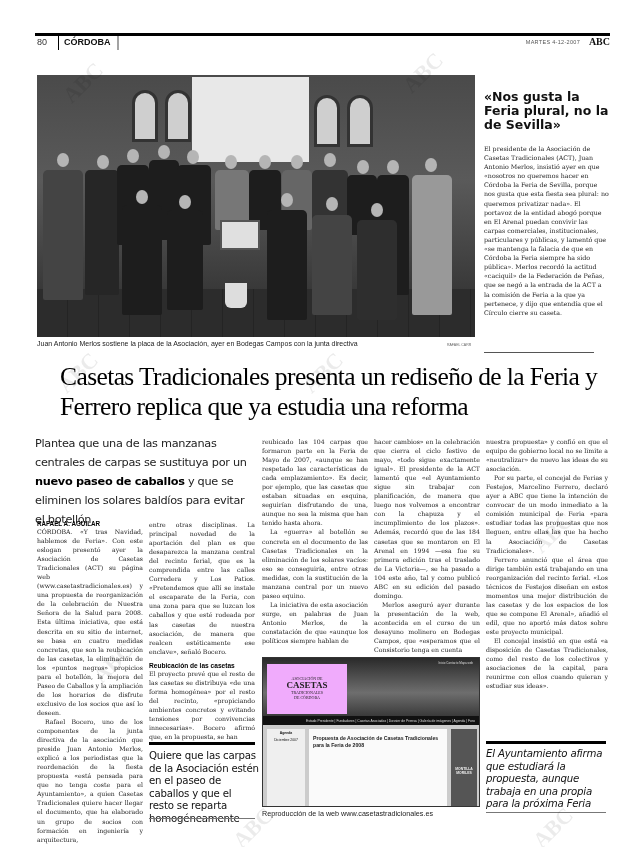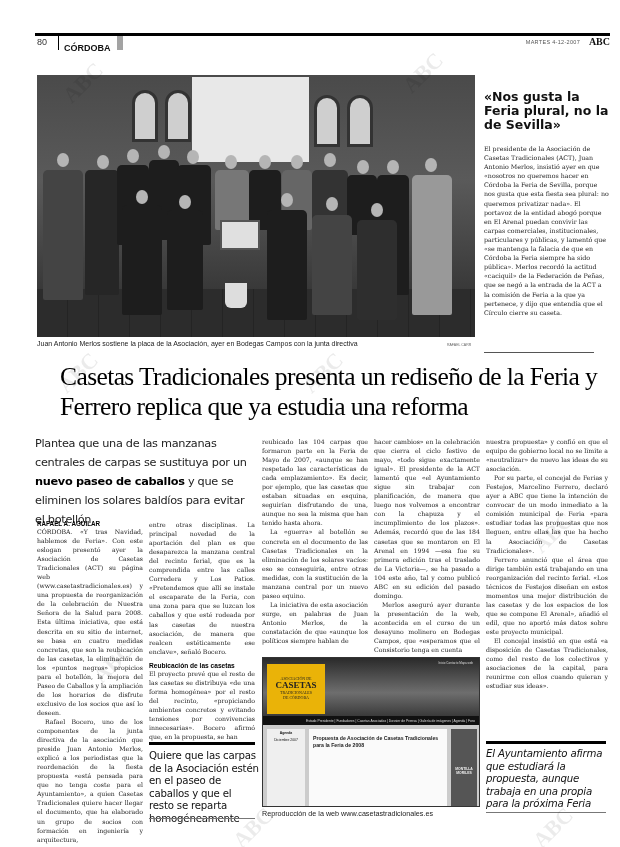--- a/index.html
+++ b/index.html
@@ -1,21 +1,21 @@
 <!DOCTYPE html>
 <html><head>
 <meta charset="utf-8">
 <style>
   * { margin: 0; padding: 0; box-sizing: border-box; }
   html, body { width: 620px; height: 847px; background: #fff; overflow: hidden; }
   body { position: relative; font-family: "DejaVu Serif", serif; color: #111; }
 
   .header { position: absolute; left: 35px; top: 33px; width: 575px; height: 14px; border-top: 3px solid #000; }
   .header .page-num { position: absolute; left: 2px; top: 1px; font: 9px "Liberation Sans", sans-serif; color: #333; }
-  .header .section { position: absolute; left: 23px; top: 0; height: 14px; padding: 7px 6px 0 5px; font: bold 9px "Liberation Sans", sans-serif; border-left: 1px solid #000; border-right: 6px solid #a3a3a3; text-align: right; }
+  .header .section { position: absolute; left: 23px; top: 0; height: 14px; padding: 1px 6px 0 5px; font: bold 9px "Liberation Sans", sans-serif; border-left: 1px solid #000; border-right: 2px solid #a3a3a3; text-align: right; }
   .header .subtitle { position: absolute; left: 170px; top: 1px; font: 9px "DejaVu Sans", sans-serif; color: #222; }
   .header .date { position: absolute; right: 30px; top: 3px; font: 5.5px "Liberation Sans", sans-serif; color: #555; letter-spacing: 0.3px; }
   .header .brand { position: absolute; right: 0; top: 0; font: bold 10px "Liberation Serif", serif; }
 
   .photo { position: absolute; left: 37px; top: 75px; width: 438px; height: 262px; background: #3b3b3b; overflow: hidden; }
   .photo .wall { position: absolute; inset: 0; background: linear-gradient(180deg,#4a4a4a 0%,#5a5a5a 40%,#3e3e3e 75%,#2a2a2a 100%); }
   .photo .screen { position: absolute; left: 155px; top: 2px; width: 117px; height: 85px; background: #e8e8e8; }
   .photo .window { position: absolute; width: 26px; height: 52px; background: #cfcfcf; border: 3px solid #333; border-radius: 13px 13px 0 0; }
   .photo .floor { position: absolute; left: 0; bottom: 0; width: 100%; height: 48px; background: repeating-linear-gradient(90deg,#2c2c2c 0 30px,#242424 30px 31px); }
   .photo .person { position: absolute; border-radius: 5px 5px 2px 2px; background: #1d1d1d; }
@@ -40,21 +40,21 @@
   .col p.first { text-indent: 0; }
   .byline { font: bold 6.3px "Liberation Sans", sans-serif; text-transform: uppercase; display: block; color: #000; }
   .subhead { font: bold 6.6px "Liberation Sans", sans-serif; display: block; margin-top: 6px; color: #000; }
 
   .pull { position: absolute; font: 10.2px/12.5px "DejaVu Sans", sans-serif; color: #111; letter-spacing: -0.2px; }
   .pull-top { position: absolute; height: 3px; background: #000; }
   .pull-bottom { position: absolute; height: 1px; background: #777; }
 
   .web { position: absolute; left: 262px; top: 657px; width: 218px; height: 150px; background: #444; overflow: hidden; border: 1px solid #333; }
   .web .banner { position: absolute; left: 0; top: 0; width: 100%; height: 58px; background: linear-gradient(180deg,#2a2a2a,#6e6e6e 60%,#3a3a3a); }
-  .web .logo-box { position: absolute; left: 4px; top: 6px; width: 58px; height: 50px; background: #eab308; font: bold 9px/9px "Liberation Serif", serif; text-align: center; padding-top: 12px; color: #222; }
+  .web .logo-box { position: absolute; left: 4px; top: 6px; width: 80px; height: 50px; background: #f0abfc; font: bold 9px/9px "Liberation Serif", serif; text-align: center; padding-top: 12px; color: #222; }
   .web .logo-box small { display: block; font: 4px "Liberation Serif", serif; }
   .web .navbar { position: absolute; left: 0; top: 58px; width: 100%; height: 9px; background: #111; color: #ddd; font: 3.4px "Liberation Sans", sans-serif; padding: 3px 4px; text-align: right; white-space: nowrap; overflow: hidden; }
   .web .content { position: absolute; left: 0; top: 67px; width: 100%; height: 83px; background: #ccc; }
   .web .leftnav { position: absolute; left: 4px; top: 4px; width: 38px; height: 77px; background: #efefef; font: 3.4px "Liberation Sans", sans-serif; padding: 2px; }
   .web .article { position: absolute; left: 46px; top: 4px; width: 138px; height: 77px; background: #fafafa; padding: 3px 4px; font: 3.4px/5px "Liberation Sans", sans-serif; color: #444; }
   .web .article .art-title { font: bold 5.2px/6.5px "Liberation Sans", sans-serif; color: #222; margin: 3px 0 2px; }
   .web .rightad { position: absolute; left: 188px; top: 4px; width: 26px; height: 77px; background: #555; color: #eee; font: bold 3.4px "Liberation Sans", sans-serif; text-align: center; padding-top: 38px; }
   .web .topicons { position: absolute; right: 6px; top: 3px; font: 3px "Liberation Sans", sans-serif; color: #ddd; }
   .web-caption { position: absolute; left: 262px; top: 809px; font: 7.2px "Liberation Sans", sans-serif; color: #222; }
 

